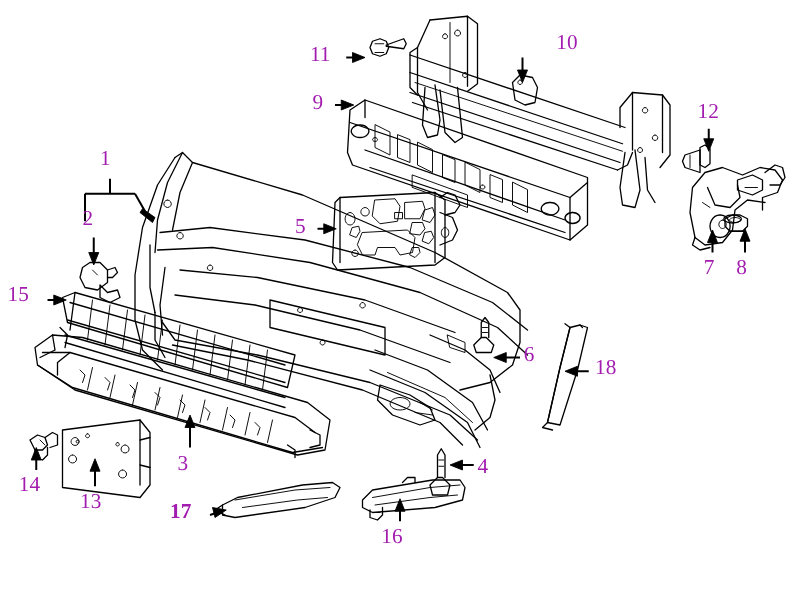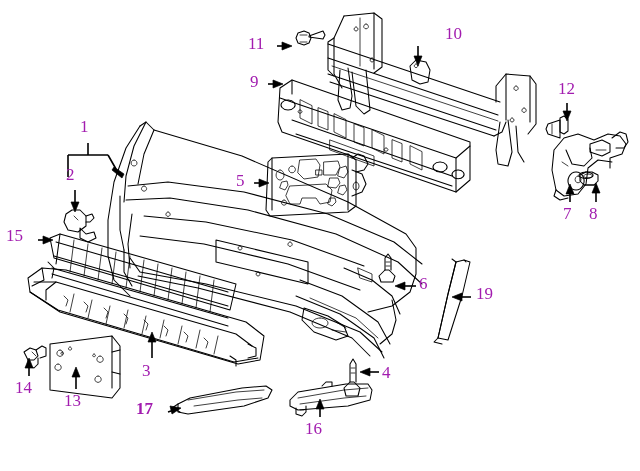--- a/index.html
+++ b/index.html
@@ -437,15 +437,15 @@
   <div class="callout-num" style="left:589px; top:205px;">8</div>
   <div class="callout-num" style="left:250px; top:73px;">9</div>
   <div class="callout-num" style="left:405px; top:25px;margin-left:40px;">10</div>
   <div class="callout-num" style="left:248px; top:35px;">11</div>
   <div class="callout-num" style="left:558px; top:80px;">12</div>
   <div class="callout-num" style="left:64px;  top:392px;">13</div>
   <div class="callout-num" style="left:15px;  top:379px;font-family:Liberation Serif, serif;">14</div>
   <div class="callout-num" style="left:6px;   top:227px;">15</div>
   <div class="callout-num" style="left:305px; top:420px;">16</div>
   <div class="callout-num" style="left:136px; top:400px;font-weight:bold;">17</div>
-  <div class="callout-num" style="left:476px; top:285px;">19</div>
+  <div class="callout-num" style="left:476px; top:285px;">18</div>
 
 </div>
 
 </body></html>

